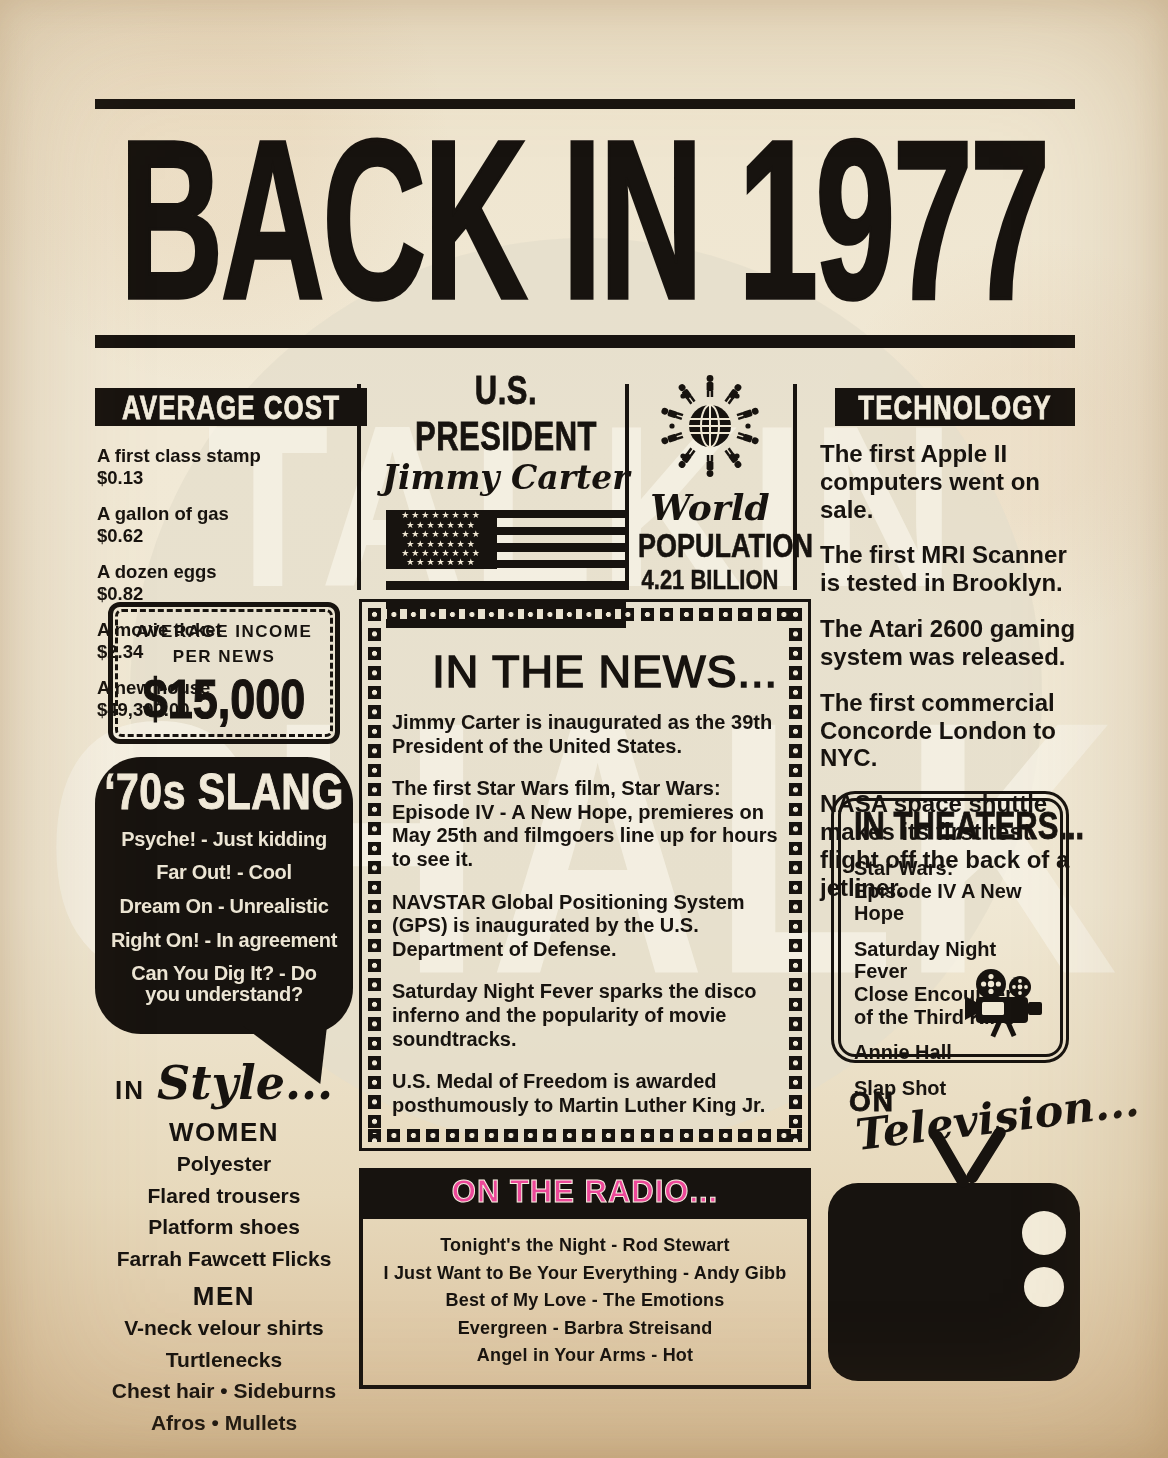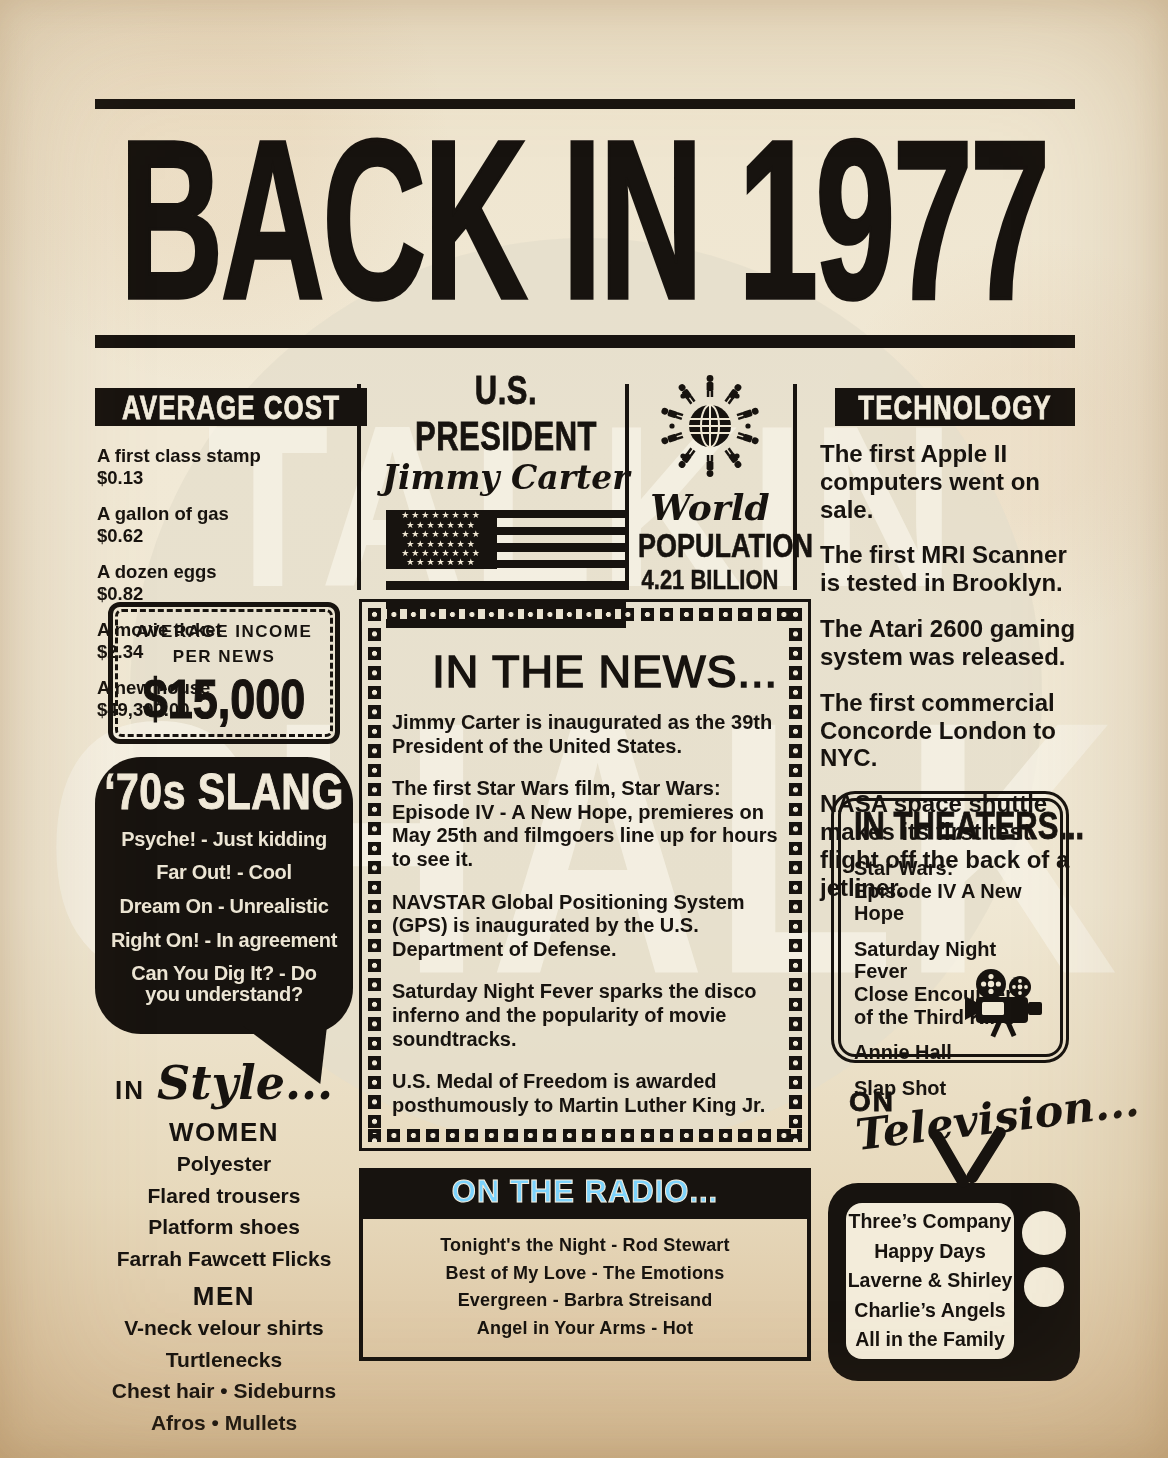--- a/index.html
+++ b/index.html
@@ -125,21 +125,21 @@
   .nb-l { left:6px; } .nb-r { right:6px; }
   .news-content { position:absolute; inset:24px 30px; }
   .news-head { text-align:right; font-size:45px; font-weight:400; letter-spacing:1px;
     -webkit-text-stroke:1.6px #17130f; margin-top:20px; }
   .news-p { font-size:20px; font-weight:700; line-height:1.18; margin-top:19px; }
   .news-p:first-of-type { margin-top:13px; }
 
   
   .radio { left:359px; top:1168px; width:452px; }
   .radio-bar { height:47px; background:#17130f; display:flex; align-items:center; justify-content:center; }
-  .radio-bar span { color:#7dd3fc; font-size:31px; font-weight:700; letter-spacing:1px;
+  .radio-bar span { color:#ec4899; font-size:31px; font-weight:700; letter-spacing:1px;
     -webkit-text-stroke:1px #f5efdf; }
   .radio-box { border:4px solid #17130f; padding:13px 4px 15px; text-align:center; }
   .song { font-size:18px; font-weight:700; line-height:27.5px; letter-spacing:0.2px; }
 
   
   .theaters { left:831px; top:791px; width:238px; height:272px;
     border:3.5px solid #17130f; border-radius:24px; }
   .theaters::before { content:""; position:absolute; inset:3.5px; border:3.5px solid #17130f;
     border-radius:17px; }
   .theaters-inner { position:absolute; inset:14px 10px 10px 20px; }
@@ -434,36 +434,30 @@
         </svg>
       </div>
     </div>
 
     <div class="abs radio">
       <div class="radio-bar">
         <span>ON THE RADIO...</span>
       </div>
       <div class="radio-box">
         <div class="song">Tonight's the Night - Rod Stewart</div>
+        <div class="song">I Just Want to Be Your Everything - Andy Gibb</div>
         <div class="song">Best of My Love - The Emotions</div>
         <div class="song">Evergreen - Barbra Streisand</div>
         <div class="song">Angel in Your Arms - Hot</div>
       </div>
     </div>
 
     <div class="abs tv-on">ON</div>
     <div class="abs tv-script">Television...</div>
     <div class="abs tv">
       <div class="ant ant-l"></div>
       <div class="ant ant-r"></div>
       <div class="knob knob1"></div>
       <div class="knob knob2"></div>
-      <div class="tv-screen">
-        <div class="show">Three’s Company</div>
-        <div class="show">Happy Days</div>
-        <div class="show">Laverne &amp; Shirley</div>
-        <div class="show">Charlie’s Angels</div>
-        <div class="show">All in the Family</div>
-      </div>
     </div>
 
   </div>
 </div>
 
 </body></html>

